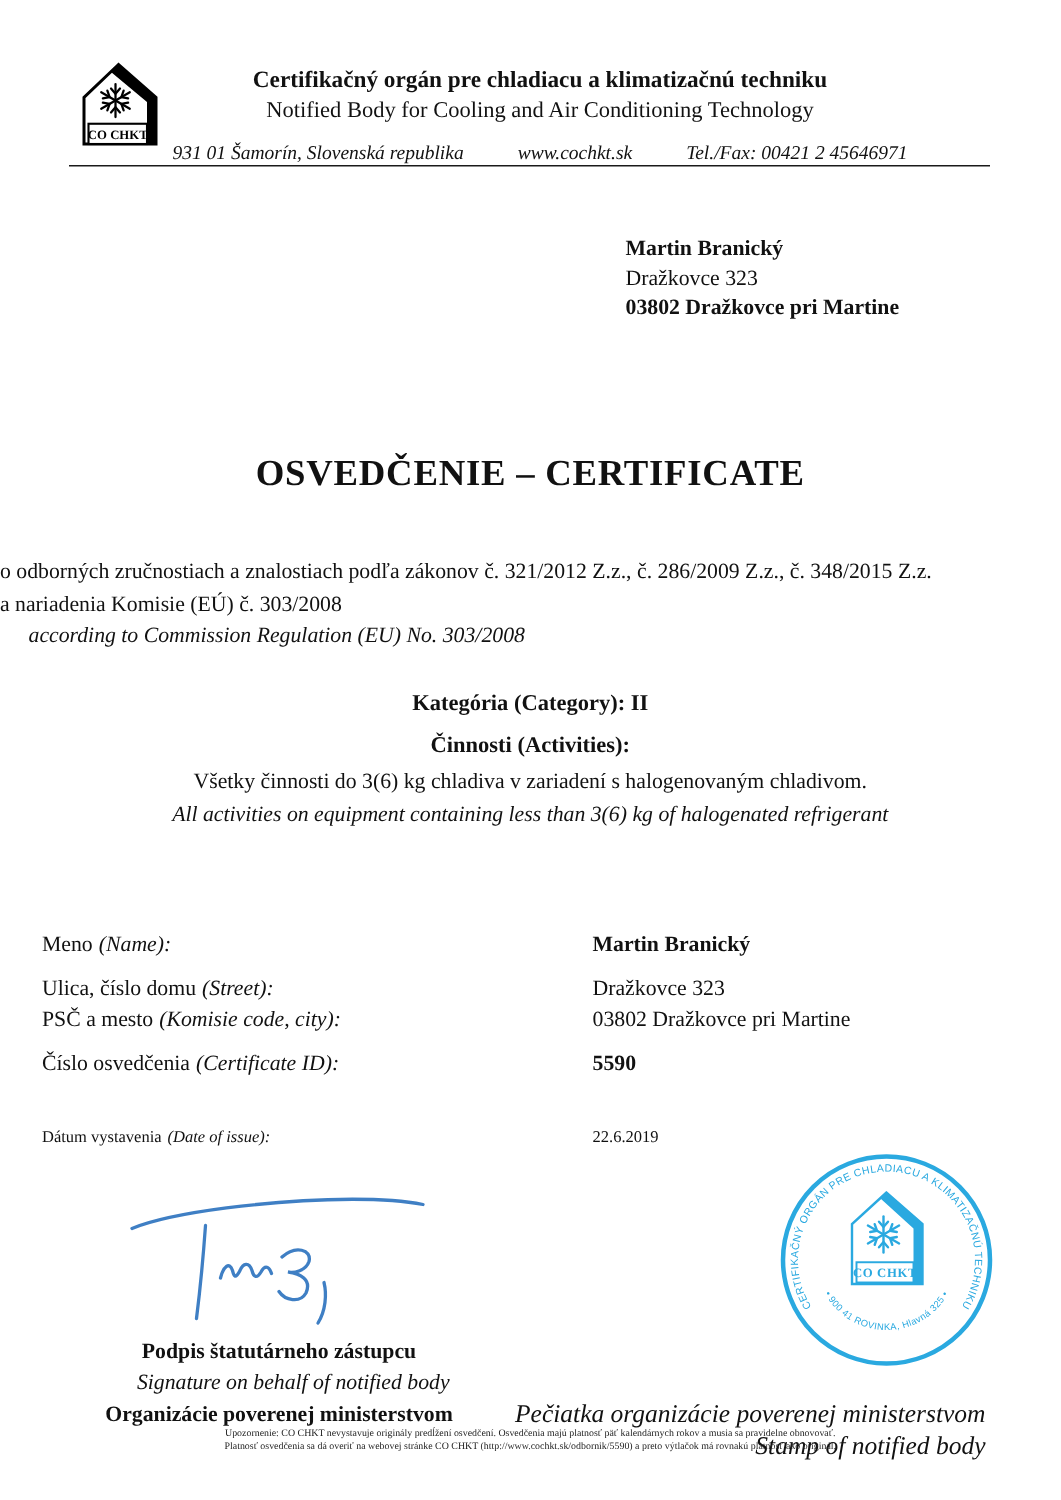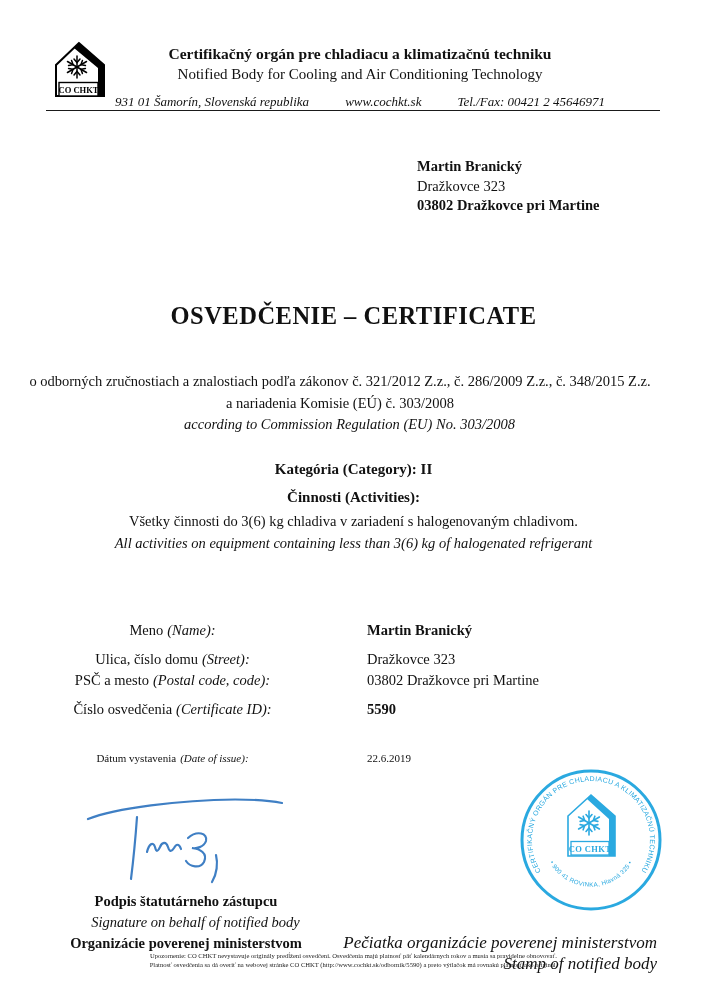--- a/index.html
+++ b/index.html
@@ -18,32 +18,32 @@
   .contact-row{display:flex;justify-content:center;gap:36px;font-size:13px;font-style:italic;margin-top:10px;}
   .header-rule{left:46px;top:110px;width:614px;border-top:1.6px solid #1a1a1a;height:0;}
 
   
   .recipient{left:417px;top:157px;font-size:14.5px;line-height:19.5px;}
 
   
   .doc-title{left:0;top:302px;width:707px;text-align:center;font-size:24.5px;font-weight:bold;letter-spacing:.5px;}
 
   
-  .subject{left:0;top:371px;width:680px;text-align:center;font-size:14.5px;line-height:21.5px;}
+  .subject{left:0;top:371px;width:680px;font-size:14.5px;line-height:21.5px;}
 
   .cat-heading{left:0;top:461px;width:707px;text-align:center;font-size:15px;font-weight:bold;}
   .act-heading{left:0;top:489px;width:707px;text-align:center;font-size:15px;font-weight:bold;}
   .act-sk{left:0;top:513px;width:707px;text-align:center;font-size:14.5px;}
   .act-en{left:0;top:535px;width:707px;text-align:center;font-size:14.5px;font-style:italic;}
 
   
   .fields{left:0;top:620px;width:707px;font-size:14.5px;}
   .dates{left:0;top:748px;width:707px;font-size:11px;}
   .frow{display:flex;line-height:21px;}
-  .frow .lbl{width:345px;text-align:center;}
+  .frow .lbl{width:345px;text-align:left;padding-left:28px;}
   .frow .val{margin-left:22px;}
   .lbl-en{font-style:italic;margin-left:4px;}
   .gap-after{margin-bottom:8px;}
 
   
   .signature-svg{left:85px;top:793px;}
   .left-labels{left:42px;top:891px;width:288px;text-align:center;font-size:14.5px;line-height:21px;}
   .stamp-svg{left:520px;top:769px;}
   .right-labels{right:50px;top:908px;width:320px;text-align:right;font-size:17px;font-style:italic;line-height:21px;margin-top:24px;}
 
@@ -105,21 +105,21 @@
   <div class="abs fields">
     <div class="frow gap-after">
       <div class="lbl"><span>Meno</span><span class="lbl-en">(Name):</span></div>
       <div class="val bold">Martin Branický</div>
     </div>
     <div class="frow">
       <div class="lbl"><span>Ulica, číslo domu</span><span class="lbl-en">(Street):</span></div>
       <div class="val">Dražkovce 323</div>
     </div>
     <div class="frow gap-after">
-      <div class="lbl"><span>PSČ a mesto</span><span class="lbl-en">(Postal code, code):</span></div>
+      <div class="lbl"><span>PSČ a mesto</span><span class="lbl-en">(Komisie code, city):</span></div>
       <div class="val">03802 Dražkovce pri Martine</div>
     </div>
     <div class="frow">
       <div class="lbl"><span>Číslo osvedčenia</span><span class="lbl-en">(Certificate ID):</span></div>
       <div class="val bold">5590</div>
     </div>
   </div>
 
   <div class="abs dates">
     <div class="frow">

